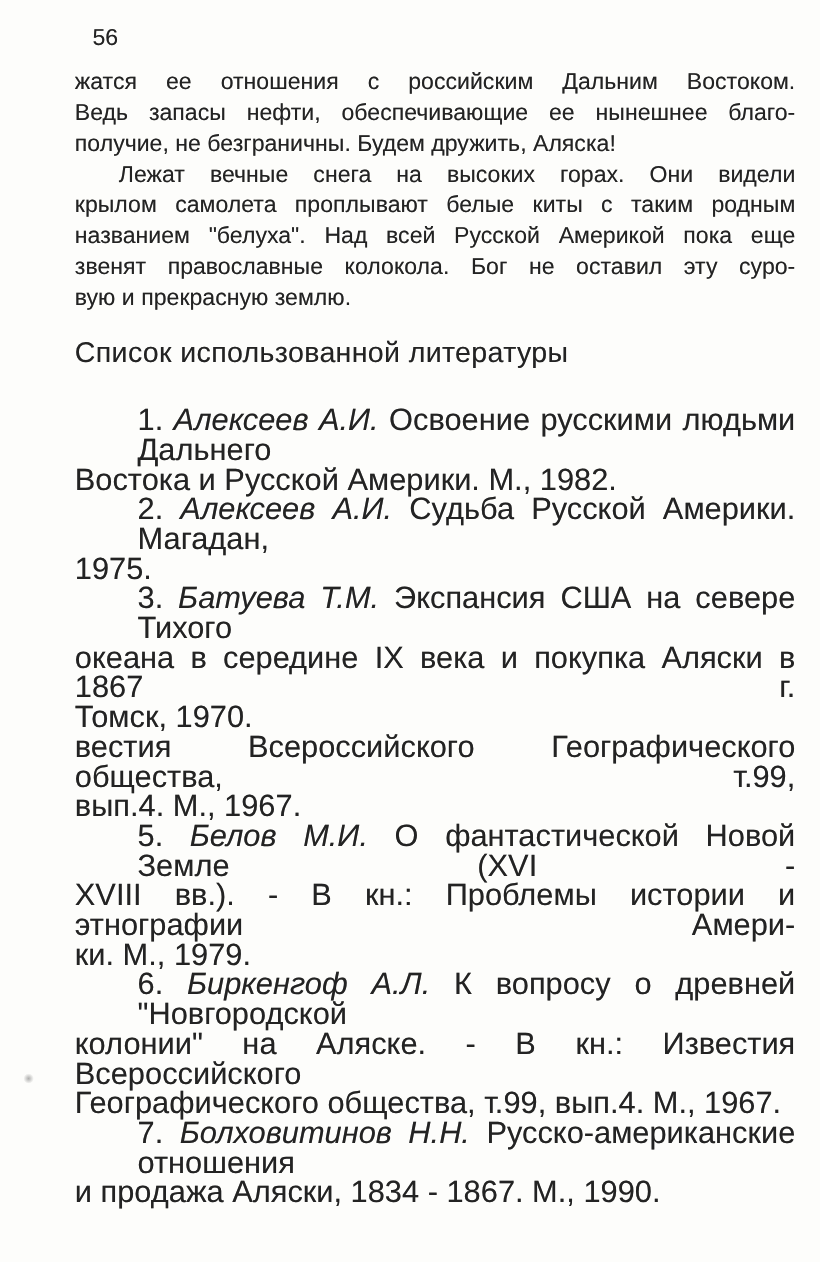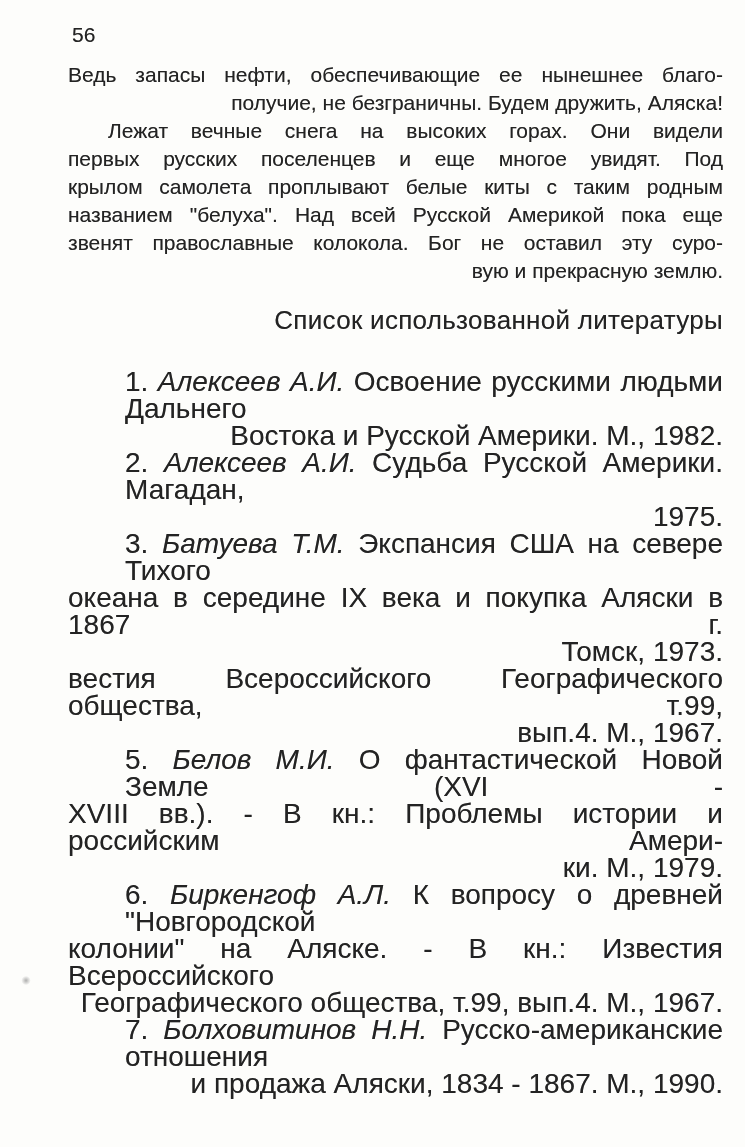--- a/index.html
+++ b/index.html
@@ -15,75 +15,75 @@
     font-family: "Liberation Sans", "DejaVu Sans", sans-serif;
     color: #232323;
     text-shadow: 0 0 0.6px rgba(35,35,35,0.45);
   }
   .page {
     padding: 21px 22px 0 68px;
     box-sizing: border-box;
     width: 745px;
   }
   .page-number {
-    margin-left: 4px;
+    margin-left: 16px;
     font-size: 21px;
     line-height: 27px;
   }
   .intro {
     margin-top: 13px;
     font-size: 21px;
     line-height: 28px;
   }
   .bib {
     font-size: 28px;
     line-height: 27px;
   }
   .para { margin: 0; }
-  .line { text-align: right; }
+  .line { text-align: left; }
   .line.j {
     text-align: justify;
     text-align-last: justify;
     -moz-text-align-last: justify;
   }
   .intro .line.ind { padding-left: 40px; }
   .bib   .line.ind { padding-left: 57px; }
   .it { font-style: italic; }
   .heading {
     font-size: 26px;
     font-weight: 400;
     line-height: 34px;
     margin: 18px 0 31px 0;
-    text-align: right;
+    text-align: left;
     letter-spacing: 0.3px;
   }
   .artifact {
     position: absolute;
     left: 21px;
     top: 976px;
     width: 10px;
     height: 9px;
     border-radius: 50%;
     background: radial-gradient(circle, rgba(110,110,110,0.55), rgba(110,110,110,0) 70%);
   }
 </style>
 </head>
 <body>
 
 <div class="page">
   <div class="page-number">56</div>
 
   <div class="intro">
       <div class="para">
+        <div class="line j"><span>жатся ее отношения с российским Дальним Востоком.</span></div>
         <div class="line j"><span>Ведь запасы нефти, обеспечивающие ее нынешнее благо-</span></div>
         <div class="line"><span>получие, не безграничны. Будем дружить, Аляска!</span></div>
       </div>
       <div class="para">
         <div class="line j ind"><span>Лежат вечные снега на высоких горах. Они видели</span></div>
-        <div class="line j"><span>первых русских поселенцев и еще многое увидят. Под</span></div>
         <div class="line j"><span>крылом самолета проплывают белые киты с таким родным</span></div>
         <div class="line j"><span>названием "белуха". Над всей Русской Америкой пока еще</span></div>
         <div class="line j"><span>звенят православные колокола. Бог не оставил эту суро-</span></div>
         <div class="line"><span>вую и прекрасную землю.</span></div>
       </div>
     </div>
 
   <div class="heading">Список использованной литературы</div>
 
   <div class="bib">
@@ -91,29 +91,29 @@
         <div class="line j ind"><span>1. </span><span class="it">Алексеев А.И.</span><span> Освоение русскими людьми Дальнего</span></div>
         <div class="line"><span>Востока и Русской Америки. М., 1982.</span></div>
       </div>
       <div class="para">
         <div class="line j ind"><span>2. </span><span class="it">Алексеев А.И.</span><span> Судьба Русской Америки. Магадан,</span></div>
         <div class="line"><span>1975.</span></div>
       </div>
       <div class="para">
         <div class="line j ind"><span>3. </span><span class="it">Батуева Т.М.</span><span> Экспансия США на севере Тихого</span></div>
         <div class="line j"><span>океана в середине IX века и покупка Аляски в 1867 г.</span></div>
-        <div class="line"><span>Томск, 1973.</span></div>
+        <div class="line"><span>Томск, 1970.</span></div>
       </div>
       <div class="para">
         <div class="line j"><span>вестия Всероссийского Географического общества, т.99,</span></div>
         <div class="line"><span>вып.4. М., 1967.</span></div>
       </div>
       <div class="para">
         <div class="line j ind"><span>5. </span><span class="it">Белов М.И.</span><span> О фантастической Новой Земле (XVI -</span></div>
-        <div class="line j"><span>XVIII вв.). - В кн.: Проблемы истории и российским Амери-</span></div>
+        <div class="line j"><span>XVIII вв.). - В кн.: Проблемы истории и этнографии Амери-</span></div>
         <div class="line"><span>ки. М., 1979.</span></div>
       </div>
       <div class="para">
         <div class="line j ind"><span>6. </span><span class="it">Биркенгоф А.Л.</span><span> К вопросу о древней "Новгородской</span></div>
         <div class="line j"><span>колонии" на Аляске. - В кн.: Известия Всероссийского</span></div>
         <div class="line"><span>Географического общества, т.99, вып.4. М., 1967.</span></div>
       </div>
       <div class="para">
         <div class="line j ind"><span>7. </span><span class="it">Болховитинов Н.Н.</span><span> Русско-американские отношения</span></div>
         <div class="line"><span>и продажа Аляски, 1834 - 1867. М., 1990.</span></div>

